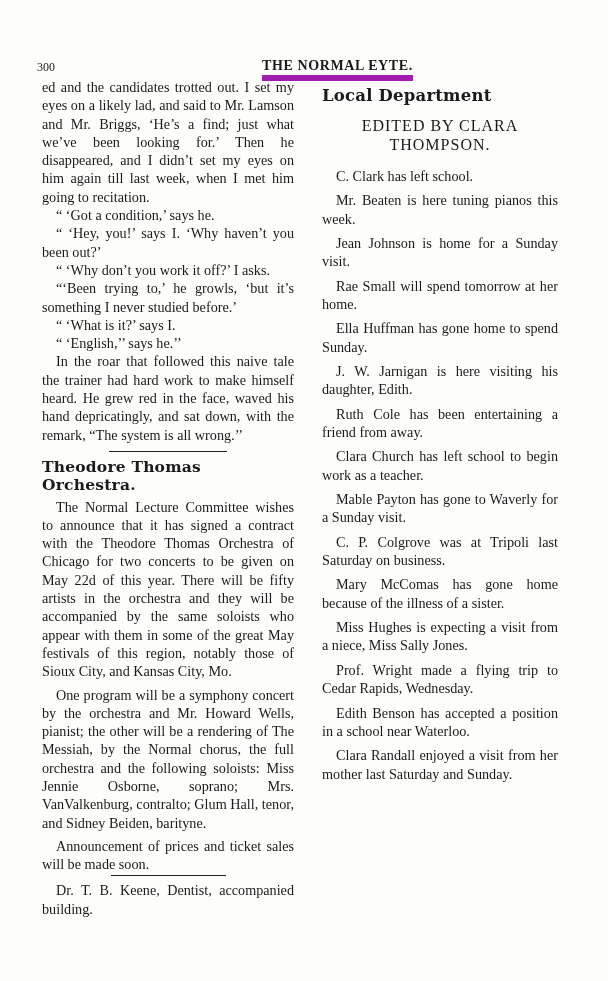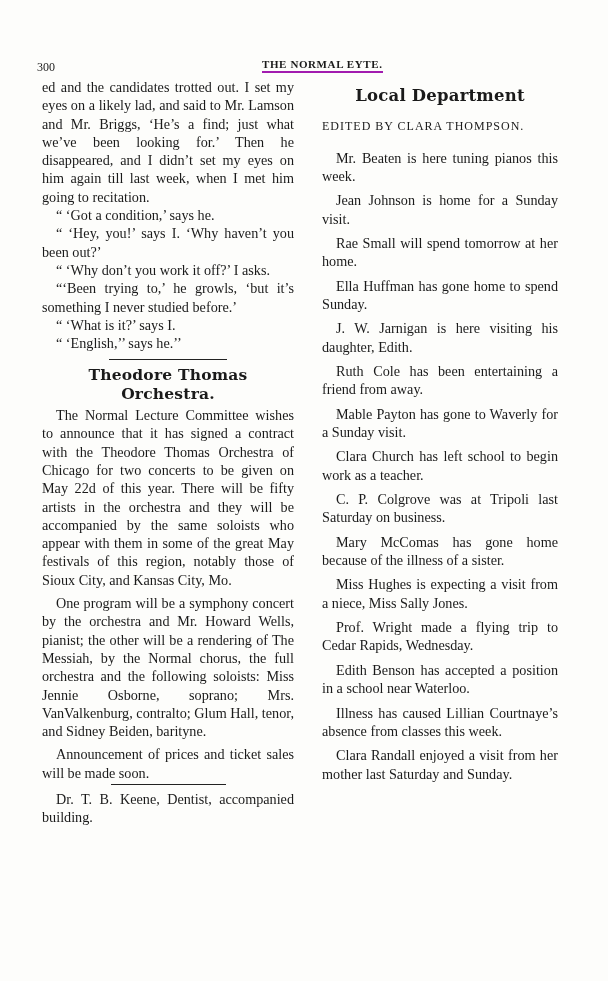--- a/index.html
+++ b/index.html
@@ -3,109 +3,110 @@
 <meta charset="utf-8">
 <style>
   html, body { margin: 0; padding: 0; }
   body {
     width: 608px; height: 981px; background: #fdfdfb; color: #1a1a1a;
     font-family: "Liberation Serif", "DejaVu Serif", serif;
     position: relative; overflow: hidden;
   }
   .page-num { position: absolute; left: 37px; top: 60px; font-size: 12px; }
   .running-title {
-    position: absolute; left: 262px; top: 58px; font-size: 11px; font-weight: bold;
-    letter-spacing: 0.6px; border-bottom: 2px solid #a21caf; padding-bottom: 1px;
+    position: absolute; left: 262px; top: 58px; font-size: 14px; font-weight: bold;
+    letter-spacing: 0.6px; border-bottom: 6px solid #a21caf; padding-bottom: 1px;
     font-family: "Liberation Serif", serif;
   }
   .col { position: absolute; top: 78px; font-size: 14.2px; line-height: 18.3px; }
   .col-left { left: 42px; width: 252px; }
   .col-right { left: 322px; width: 236px; }
   p { margin: 0; text-align: justify; }
   .indent { text-indent: 14px; }
   .hrule { height: 0; border-top: 1.5px solid #222; margin: 7px auto 6px; }
   .blackletter {
-    font-family: "DejaVu Serif", serif; font-weight: bold; text-align: center;
+    font-family: "DejaVu Serif", serif; font-weight: bold; text-align: left;
     font-size: 15.5px; letter-spacing: 0.2px; margin: 3px 0 3px; font-style: normal;
   }
   .byline {
-    font-size: 12px; letter-spacing: 1px; margin: 12px 0 13px;
+    text-align: center; font-size: 16px; letter-spacing: 1px; margin: 12px 0 13px;
   }
   .item { margin-bottom: 6.1px; }
   .item p { text-indent: 14px; }
 </style>
 </head>
 <body>
 
 <div class="page-num">300</div>
 <div class="running-title">THE NORMAL EYTE.</div>
 
 <div class="col col-left">
   <p>ed and  the candidates trotted out.  I set my eyes on a likely lad, and said to Mr. Lamson and Mr. Briggs, ‘He’s a find; just what we’ve been looking for.’ Then he disappeared, and I didn’t set my eyes on him again till last week, when I met him going to recitation.</p>
   <p class="indent">“ ‘Got a condition,’ says he.</p>
   <p class="indent">“ ‘Hey, you!’ says I. ‘Why haven’t you been out?’</p>
   <p class="indent">“ ‘Why don’t you work it off?’ I asks.</p>
   <p class="indent">“‘Been trying to,’ he growls, ‘but it’s something I never studied before.’</p>
   <p class="indent">“ ‘What is it?’ says I.</p>
   <p class="indent">“ ‘English,’’ says he.’’</p>
+  <p class="indent">In the roar that followed this naive tale the trainer had hard work to make himself heard. He grew red in the face, waved his hand depricatingly, and sat down, with the remark, “The system is all wrong.’’</p>
 
   <div class="hrule" style="width:118px;"></div>
 
   <div class="blackletter">Theodore Thomas Orchestra.</div>
   <p class="indent">The Normal Lecture Committee wishes to announce that it has signed a contract with the Theodore Thomas Orchestra of Chicago for two concerts to be given on May 22d of this year. There will be fifty artists in the orchestra and they will be accompanied by the same soloists who appear with them in some of the great May festivals of this region, notably those of Sioux City, and Kansas City, Mo.</p>
   <p class="indent" style="margin-top:5px;">One program will be a symphony concert by the orchestra and Mr. Howard Wells, pianist; the other will be a rendering of The Messiah, by the Normal chorus, the full orchestra and the following soloists: Miss Jennie Osborne, soprano; Mrs. VanValkenburg, contralto; Glum Hall, tenor, and Sidney Beiden, barityne.</p>
   <p class="indent" style="margin-top:5px;">Announcement of prices and ticket sales will be made soon.</p>
 
   <div class="hrule" style="width:115px;margin:2px auto 5px;border-top-width:1px;"></div>
 
   <p class="indent">Dr. T. B. Keene, Dentist, accompanied building.</p>
 </div>
 
 <div class="col col-right">
   <div class="blackletter" style="font-size:16.5px;margin-top:9px;">Local Department</div>
   <div class="byline">EDITED BY CLARA THOMPSON.</div>
 
+  <div class="item">
+      <p>C. Clark has left school.</p>
+    </div>
   <div class="item">
       <p>Mr. Beaten is here tuning pianos this week.</p>
     </div>
   <div class="item">
       <p>Jean Johnson is home for a Sunday visit.</p>
     </div>
   <div class="item">
       <p>Rae Small will spend tomorrow at her home.</p>
     </div>
   <div class="item">
       <p>Ella Huffman has gone home to spend Sunday.</p>
     </div>
   <div class="item">
       <p>J. W. Jarnigan is here visiting his daughter, Edith.</p>
     </div>
   <div class="item">
       <p>Ruth Cole has been entertaining a friend from away.</p>
     </div>
   <div class="item">
-      <p>Mable Payton has gone to Waverly for a Sunday visit.</p>
+      <p>Clara Church has left school to begin work as a teacher.</p>
     </div>
   <div class="item">
-      <p>Clara Church has left school to begin work as a teacher.</p>
+      <p>Mable Payton has gone to Waverly for a Sunday visit.</p>
     </div>
   <div class="item">
       <p>C. P. Colgrove was at Tripoli last Saturday on business.</p>
     </div>
   <div class="item">
       <p>Mary McComas has gone home because of the illness of a sister.</p>
     </div>
   <div class="item">
       <p>Miss Hughes is expecting a visit from a niece, Miss Sally Jones.</p>
     </div>
   <div class="item">
       <p>Prof. Wright made a flying trip to Cedar Rapids, Wednesday.</p>
     </div>
   <div class="item">
       <p>Edith Benson has accepted a position in a school near Waterloo.</p>
     </div>
   <div class="item">
-      <p>Illness has caused Lillian Courtnaye’s absence from classes this week.</p>
-    </div>
-  <div class="item">
       <p>Clara Randall enjoyed a visit from her mother last Saturday and Sunday.</p>
     </div>
 </div>
 
 </body></html>

